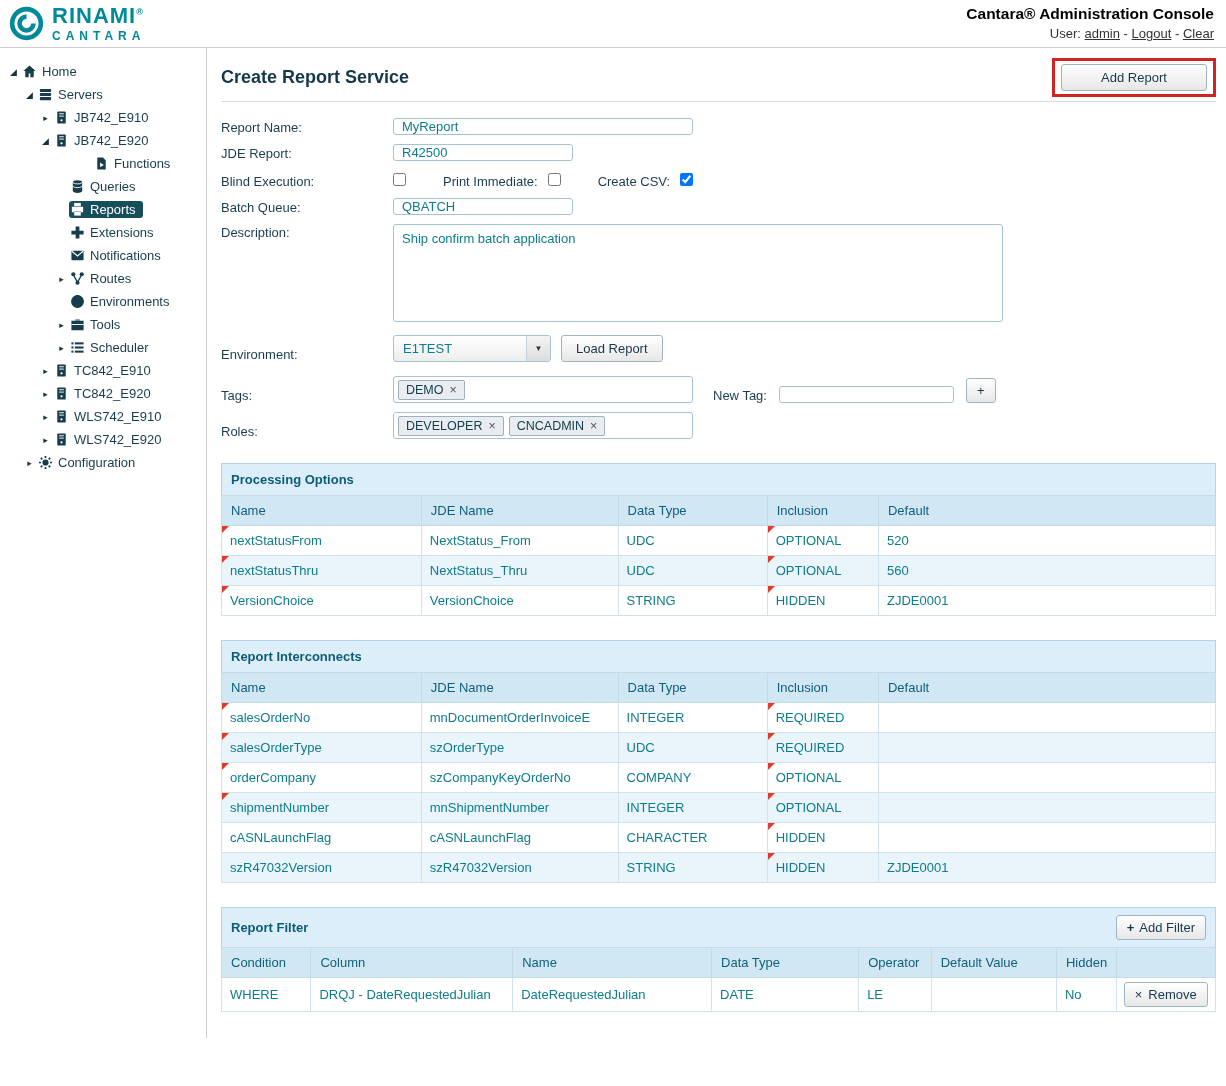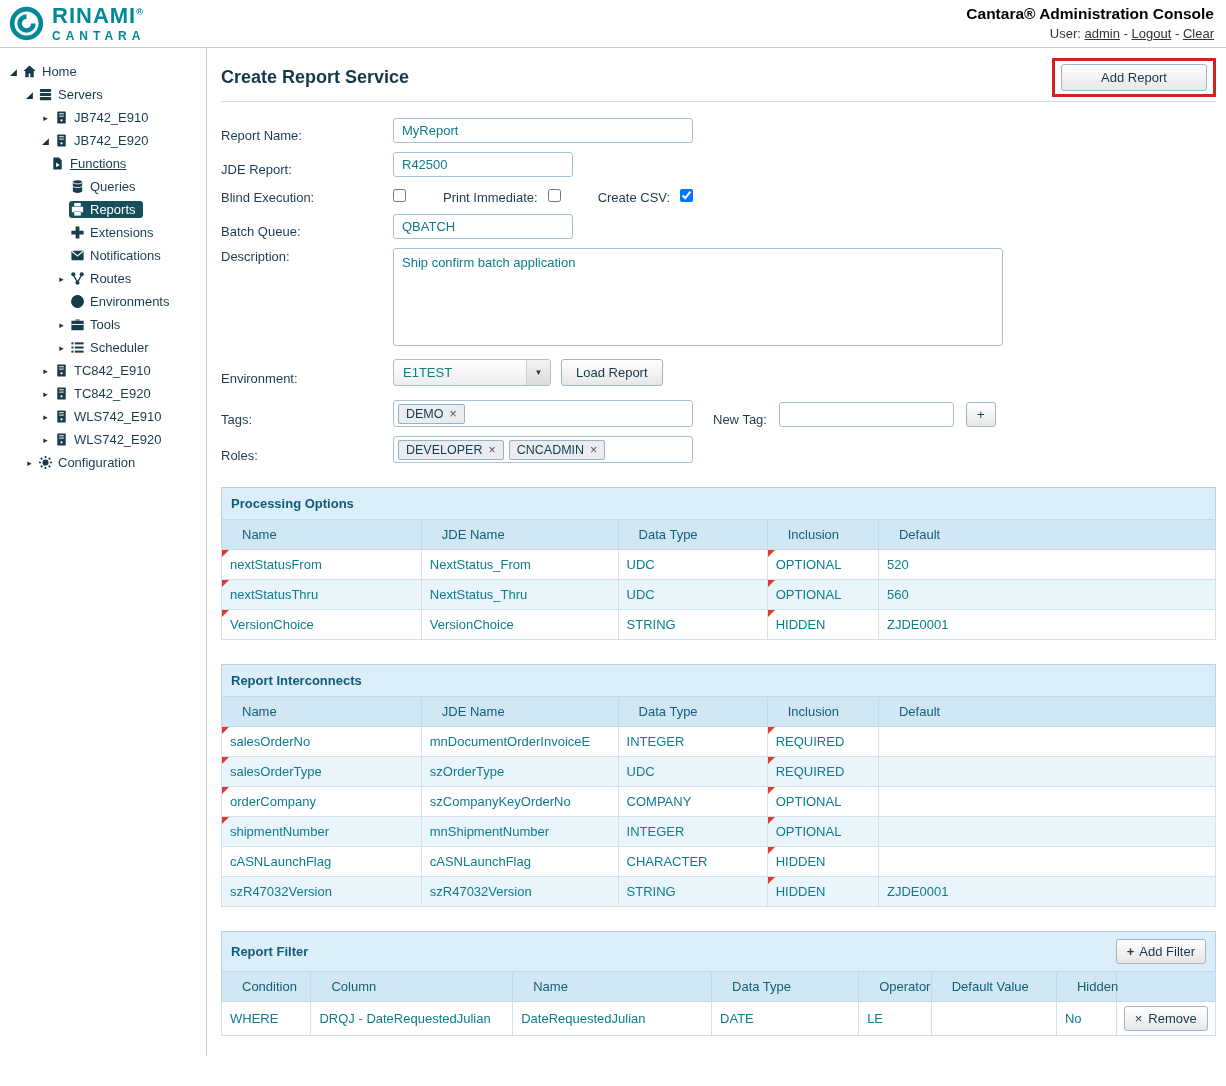--- a/index.html
+++ b/index.html
@@ -40,40 +40,40 @@
   button.std { background:linear-gradient(#ffffff,#e7e7e7); border:1px solid #9db6c4; border-radius:3px; color:#16384a; font-size:13px; padding:5px 14px; font-family:inherit; cursor:pointer; }
   button.wide { min-width:146px; }
   button.small { padding:4px 10px; }
   button.std .plus { font-weight:bold; margin-right:5px; }
   button.std .x { margin-right:6px; }
 
   
   .form-row { display:flex; align-items:flex-end; margin-bottom:9px; font-size:13px; }
   .form-row.top { align-items:flex-start; }
   .form-label { flex:0 0 172px; width:172px; color:#1b3c4e; padding-top:1px; }
-  input.text { border:1px solid #a6c3d3; border-radius:3px; height:25px; padding:0 8px; font-size:13px; color:#0d7c8c; font-family:inherit; }
+  input.text { border:1px solid #a6c3d3; border-radius:3px; height:17px; padding:0 8px; font-size:13px; color:#0d7c8c; font-family:inherit; }
   .w300 { width:300px; } .w180 { width:180px; } .w175 { width:175px; }
   textarea.desc { width:610px; height:98px; border:1px solid #a6c3d3; border-radius:3px; padding:6px 8px; font-size:13px; color:#0d7c8c; font-family:inherit; resize:none; }
   .inline-label { color:#1b3c4e; margin-left:34px; }
   input[type="checkbox"] { margin-left:10px; width:13px; height:13px; cursor:pointer; }
   input[type="checkbox"].first { margin-left:0; }
 
   .selectbox { display:inline-flex; width:158px; height:27px; border:1px solid #a6c3d3; border-radius:3px; background:linear-gradient(#ffffff,#ededed); align-items:center; justify-content:space-between; padding-left:9px; color:#0d7c8c; font-size:13px; cursor:pointer; }
   .selectbox .arrow { width:24px; height:100%; display:flex; align-items:center; justify-content:center; font-size:8px; color:#333; border-left:1px solid #c3d4de; background:linear-gradient(#f4f4f4,#dcdcdc); border-radius:0 3px 3px 0; }
   .ml10 { margin-left:10px; } .ml12 { margin-left:12px; } .ml20 { margin-left:20px; }
 
   .chips-box { display:flex; align-items:center; gap:5px; border:1px solid #a6c3d3; border-radius:3px; min-height:27px; width:300px; padding:2px 4px; background:#fff; }
   .chip { display:inline-flex; align-items:center; gap:6px; background:#e9edf1; border:1px solid #9db0bd; border-radius:2px; padding:2px 7px; font-size:12.5px; color:#14404e; }
   .chip-x { color:#555; cursor:pointer; font-size:12.5px; }
 
   
   .table-section { margin-top:24px; width:995px; }
   .section-bar { background:#dceef9; border:1px solid #b7d2e3; border-bottom:none; padding:7px 9px; font-weight:bold; font-size:13px; color:#0d5c76; display:flex; justify-content:space-between; align-items:center; min-height:32px; }
   table { border-collapse:collapse; width:100%; font-size:13px; table-layout:fixed; }
-  th { background:#d2e7f4; color:#11607a; font-weight:normal; text-align:left; padding:7px 20px; border:1px solid #c3dbe9; }
+  th { background:#d2e7f4; color:#11607a; font-weight:normal; text-align:left; padding:7px 9px; border:1px solid #c3dbe9; }
   td { padding:7px 8px; border:1px solid #cfe2ee; color:#0d7c8c; position:relative; overflow:hidden; white-space:nowrap; }
   tr.alt td { background:#e9f4fb; }
   td.marked::before { content:""; position:absolute; top:0; left:0; border-top:7px solid #e23a28; border-right:7px solid transparent; }
   td.action-cell { text-align:center; padding:4px; }
 </style>
 </head>
 <body>
 
 <div class="page">
 
@@ -149,21 +149,21 @@
             <span class="icon">
               <svg viewBox="0 0 16 16">
                 <rect x="3.5" y="1.5" width="9" height="13" rx="1"></rect>
                 <path d="M5.5 4h5M5.5 6.5h5" stroke="#fff" stroke-width="1" fill="none"></path>
                 <circle cx="8" cy="11" r="1.2" fill="#fff"></circle>
               </svg>
             </span>
             <span>JB742_E920</span>
           </span>
         </div>
-        <div class="tree-item" style="padding-left: 34px; text-decoration: underline;">
+        <div class="tree-item" style="padding-left: 78px;">
           <span class="expander"></span>
           <span class="node">
             <span class="icon">
               <svg viewBox="0 0 16 16">
                 <path d="M3.5 1.5h6l3 3v10h-9z"></path>
                 <path d="M6.5 7l4 2.5-4 2.5z" fill="#fff"></path>
               </svg>
             </span>
             <span>Functions</span>
           </span>

